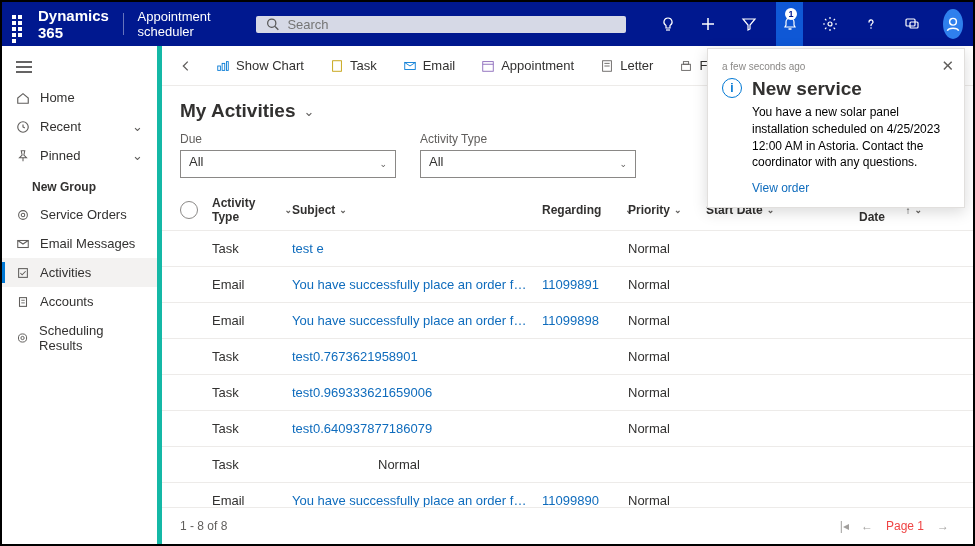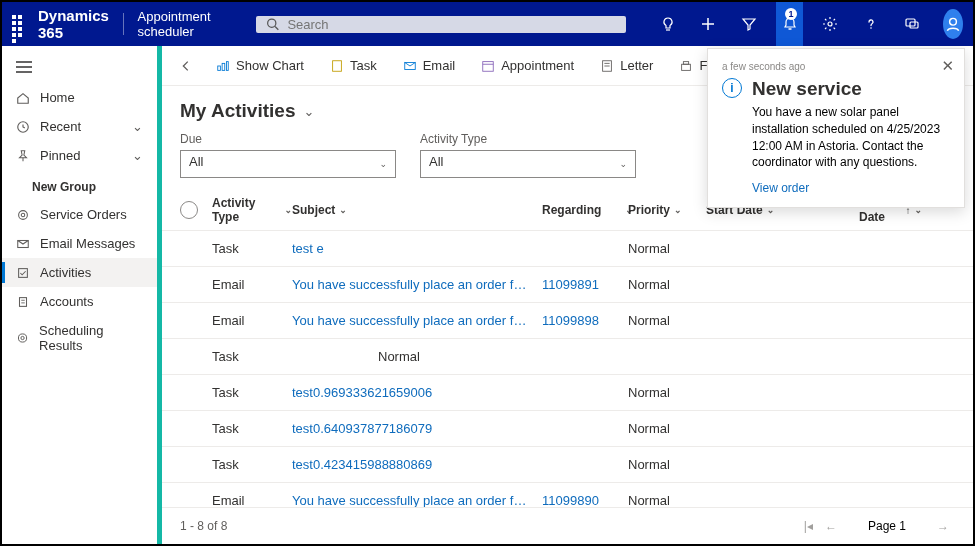--- a/index.html
+++ b/index.html
@@ -368,20 +368,23 @@
             <div class="col reg">
               <a>11099898</a>
             </div>
             <div class="col pri">Normal</div>
             <div class="col sd"></div>
             <div class="col dd"></div>
           </div>
           <div class="trow">
             <div class="col chk"></div>
             <div class="col at">Task</div>
+            <div class="col sub">
+              <a>test0.7673621958901</a>
+            </div>
             <div class="col reg"></div>
             <div class="col pri">Normal</div>
             <div class="col sd"></div>
             <div class="col dd"></div>
           </div>
           <div class="trow">
             <div class="col chk"></div>
             <div class="col at">Task</div>
             <div class="col sub">
               <a>test0.969333621659006</a>
@@ -398,23 +401,20 @@
               <a>test0.640937877186079</a>
             </div>
             <div class="col reg"></div>
             <div class="col pri">Normal</div>
             <div class="col sd"></div>
             <div class="col dd"></div>
           </div>
           <div class="trow">
             <div class="col chk"></div>
             <div class="col at">Task</div>
-            <div class="col sub">
-              <a>test0.423415988880869</a>
-            </div>
             <div class="col reg"></div>
             <div class="col pri">Normal</div>
             <div class="col sd"></div>
             <div class="col dd"></div>
           </div>
           <div class="trow">
             <div class="col chk"></div>
             <div class="col at">Email</div>
             <div class="col sub">
               <a>You have successfully place an order for Solar ...</a>
@@ -427,21 +427,21 @@
             <div class="col dd"></div>
           </div>
         </div>
     </div>
 
     <div class="footer">
       <span>1 - 8 of 8</span>
       <div class="spacer"></div>
       <span class="pbtn">|◂</span>
       <span class="pbtn">←</span>
-      <span style="margin:0 25px;color:#000000">Page 1</span>
+      <span style="margin:0 7px;color:#ef4444">Page 1</span>
       <span class="pbtn">→</span>
     </div>
   </div>
 </div>
 
 <div class="notif">
   <div class="time">a few seconds ago</div>
   <div class="close">✕</div>
   <div class="row">
     <div class="ico">i</div>

